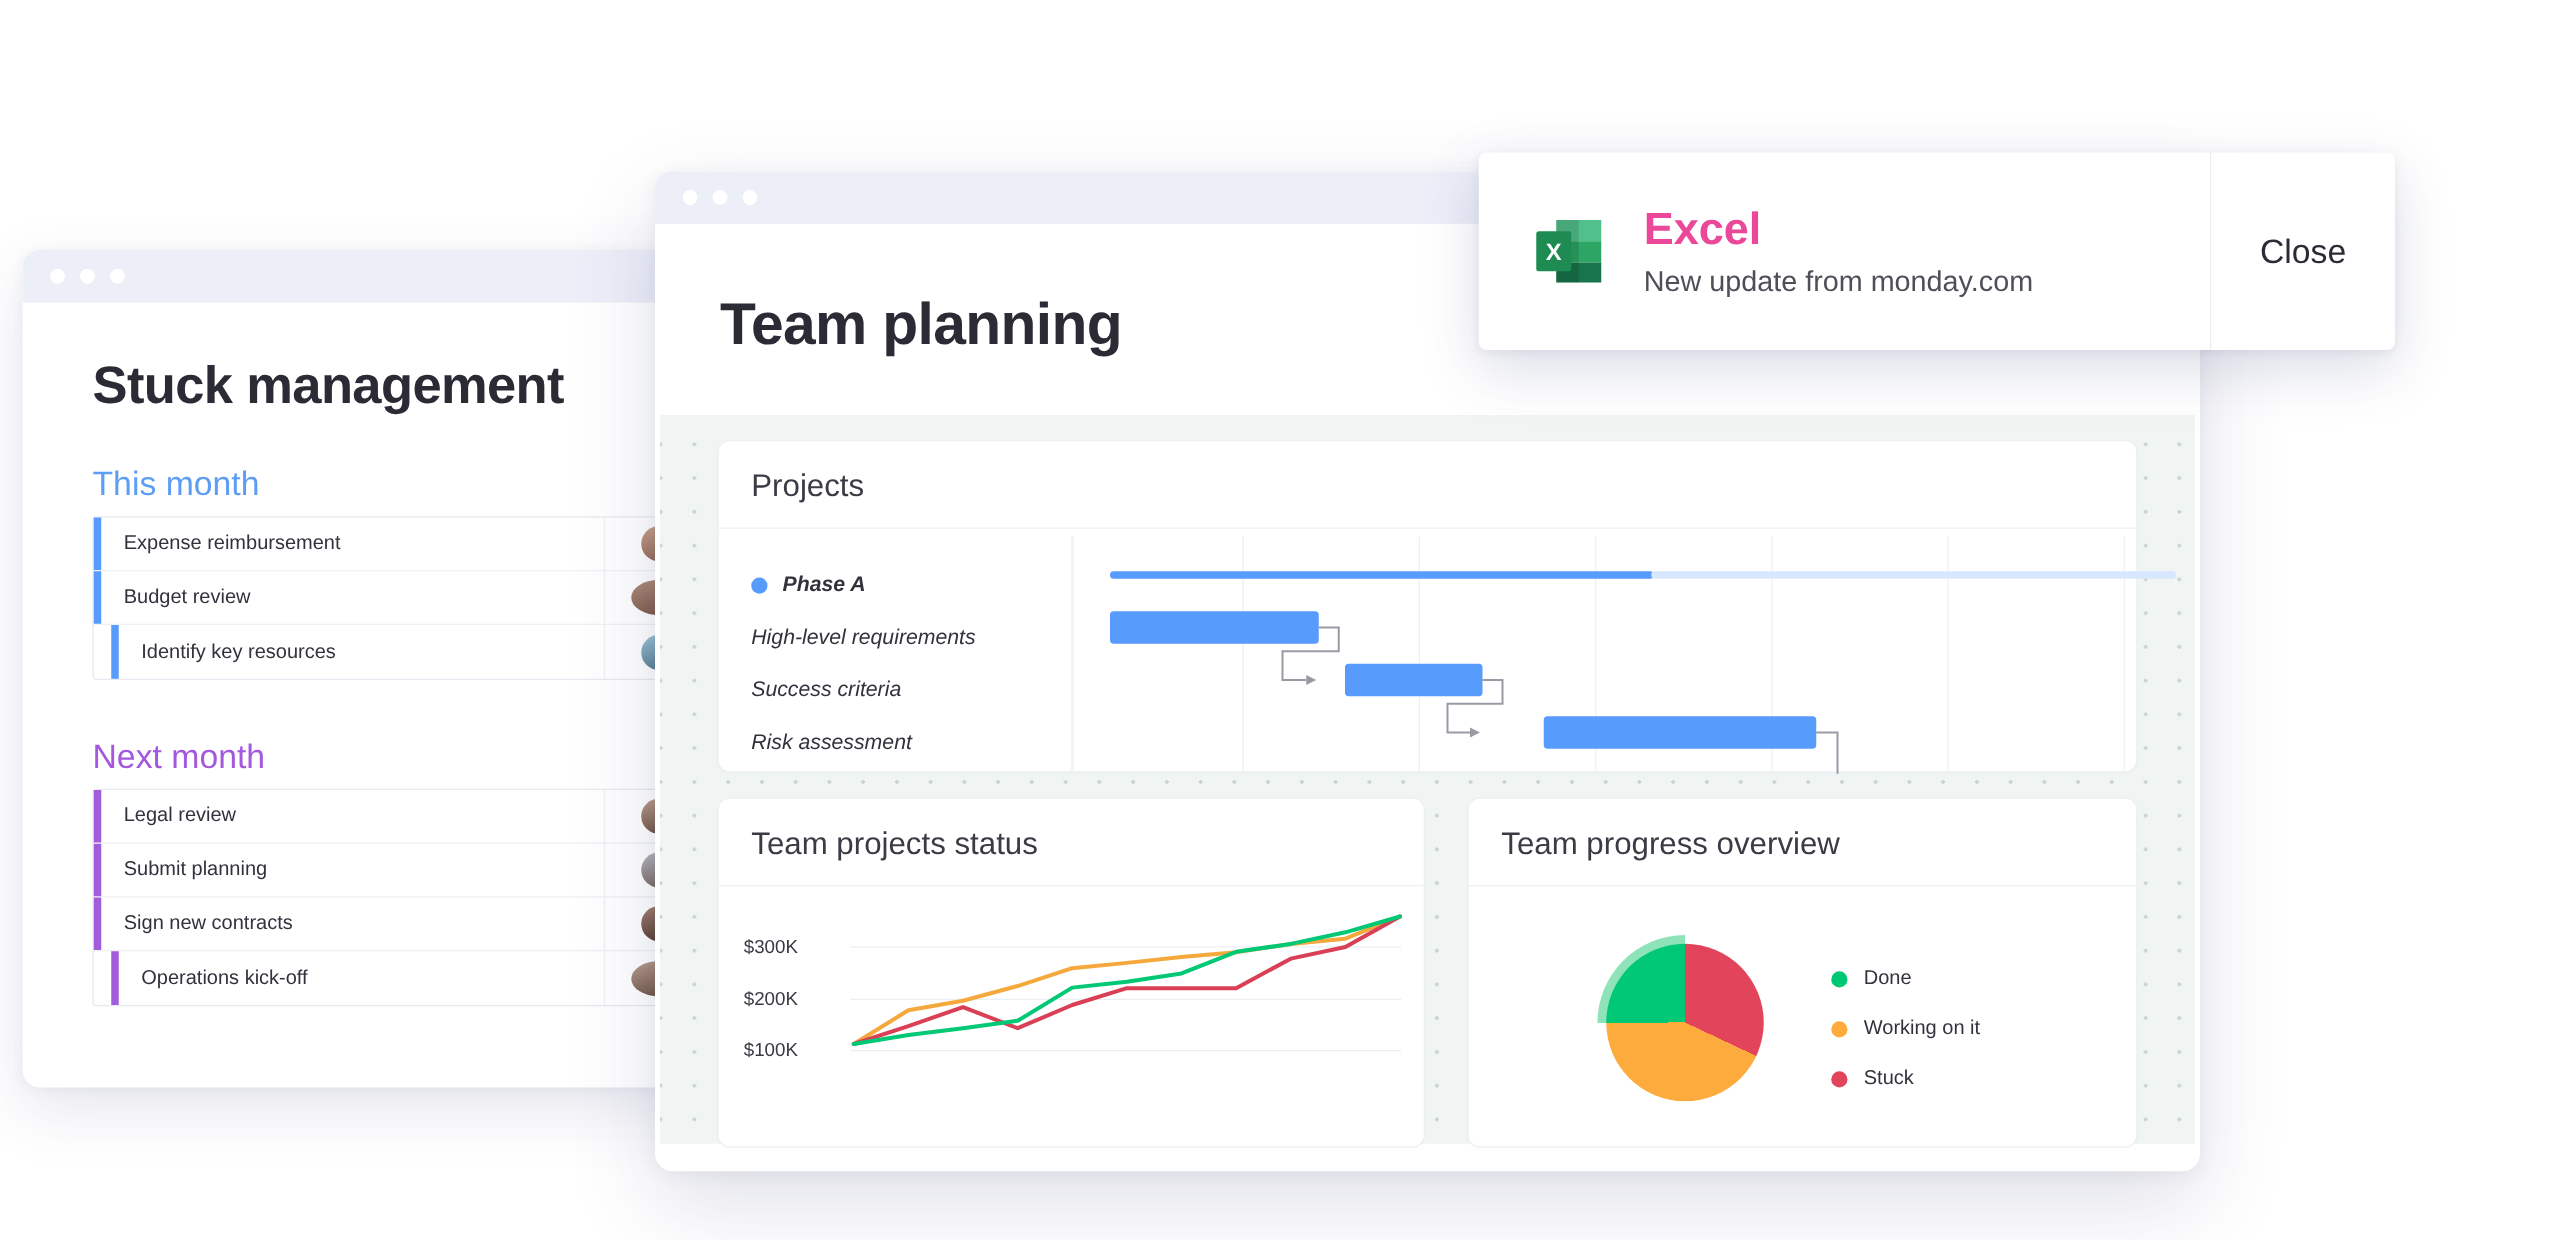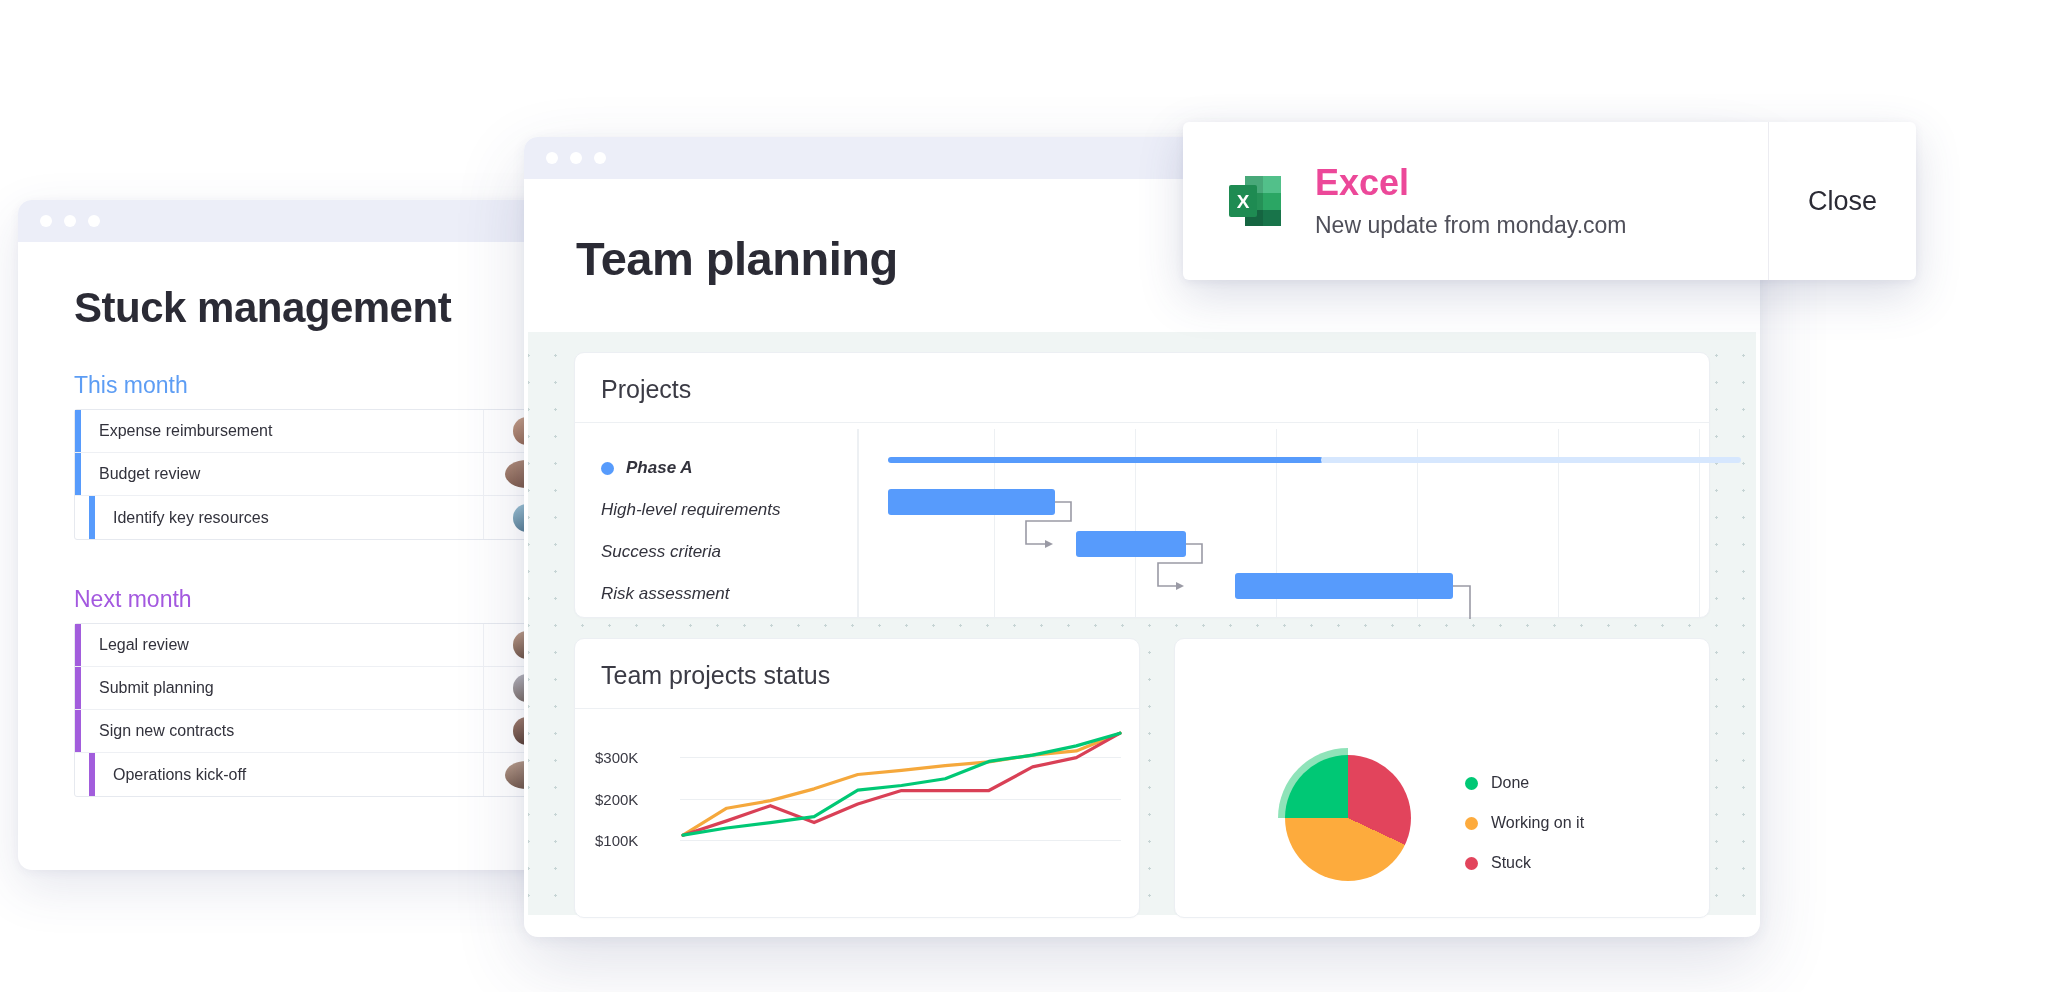--- a/index.html
+++ b/index.html
@@ -26,21 +26,21 @@
   }
   .dot { width: 12px; height: 12px; border-radius: 50%; background: #ffffff; }
   #work-body { padding: 42px 0 0 56px; }
   .wm-title {
     font-size: 42px; font-weight: 700; color: #2b2b35; letter-spacing: -0.5px;
     margin-bottom: 40px;
   }
   .group-head {
     display: flex; align-items: baseline; margin-bottom: 10px; padding-right: 0;
   }
-  .group-name { font-size: 23px; font-weight: 400; }
+  .group-name { font-size: 27px; font-weight: 400; }
   .group-name.blue { color: #5d9df4; }
   .group-name.purple { color: #a358df; }
   .owner-head {
     font-size: 15px; color: #50505a; width: 86px; text-align:center;
     margin-left: auto; margin-right: 66px;
   }
   .tbl { border:1px solid #e6e9ef; border-radius: 3px; background:#fff; width: 560px; }
   .trow { display:flex; align-items:center; height: 43px; border-bottom: 1px solid #eef0f4; position:relative; }
   .trow:last-child { border-bottom: none; padding-left: 14px; }
   .accent { width: 6px; align-self: stretch; flex: 0 0 6px; }
@@ -282,20 +282,23 @@
           <span class="gridline" style="left:105px; right:18px; top:121px;"></span>
           <svg id="line-svg" width="443" height="170" viewBox="0 0 443 170" style="position:absolute;left:105px;top:0;">
             <polyline fill="none" stroke="#f5a83c" stroke-width="3.2" stroke-linejoin="round" stroke-linecap="round" points="3,116.2 46.7,89.22857142857143 90.4,81.64285714285714 134.1,69.84285714285714 177.8,55.514285714285705 221.5,51.3 265.2,46.66428571428571 308.9,42.87142857142857 352.6,36.12857142857143 396.3,31.91428571428571 440,14.214285714285708"></polyline>
             <polyline fill="none" stroke="#d94056" stroke-width="3.2" stroke-linejoin="round" stroke-linecap="round" points="3,116.2 46.7,101.87142857142857 90.4,86.7 134.1,103.55714285714285 177.8,85.01428571428572 221.5,71.52857142857142 265.2,71.52857142857142 308.9,71.52857142857142 352.6,47.92857142857143 396.3,38.65714285714286 440,14.214285714285708"></polyline>
             <polyline fill="none" stroke="#00c875" stroke-width="3.2" stroke-linejoin="round" stroke-linecap="round" points="3,116.2 46.7,109.03571428571428 90.4,103.55714285714285 134.1,97.65714285714286 177.8,71.10714285714286 221.5,66.47142857142856 265.2,59.72857142857143 308.9,42.45 352.6,36.12857142857143 396.3,26.85714285714286 440,14.214285714285708"></polyline>
           </svg>
         </div>
       </div>
 
       <div class="card" id="pie-card">
+        <div class="card-head">
+          <div class="card-title">Team progress overview</div>
+        </div>
         <div id="piewrap">
           <div id="pie-glow"></div>
           <div id="pie" style="background: conic-gradient(rgb(226, 68, 92) 0deg, rgb(226, 68, 92) 115.2deg, rgb(253, 171, 61) 115.2deg, rgb(253, 171, 61) 270deg, rgb(0, 200, 117) 270deg, rgb(0, 200, 117) 360deg);"></div>
           <div class="legend">
             <div class="leg-item">
               <span class="leg-dot" style="background:#00c875"></span>
               <span>Done</span>
             </div>
             <div class="leg-item">
               <span class="leg-dot" style="background:#fdab3d"></span>

